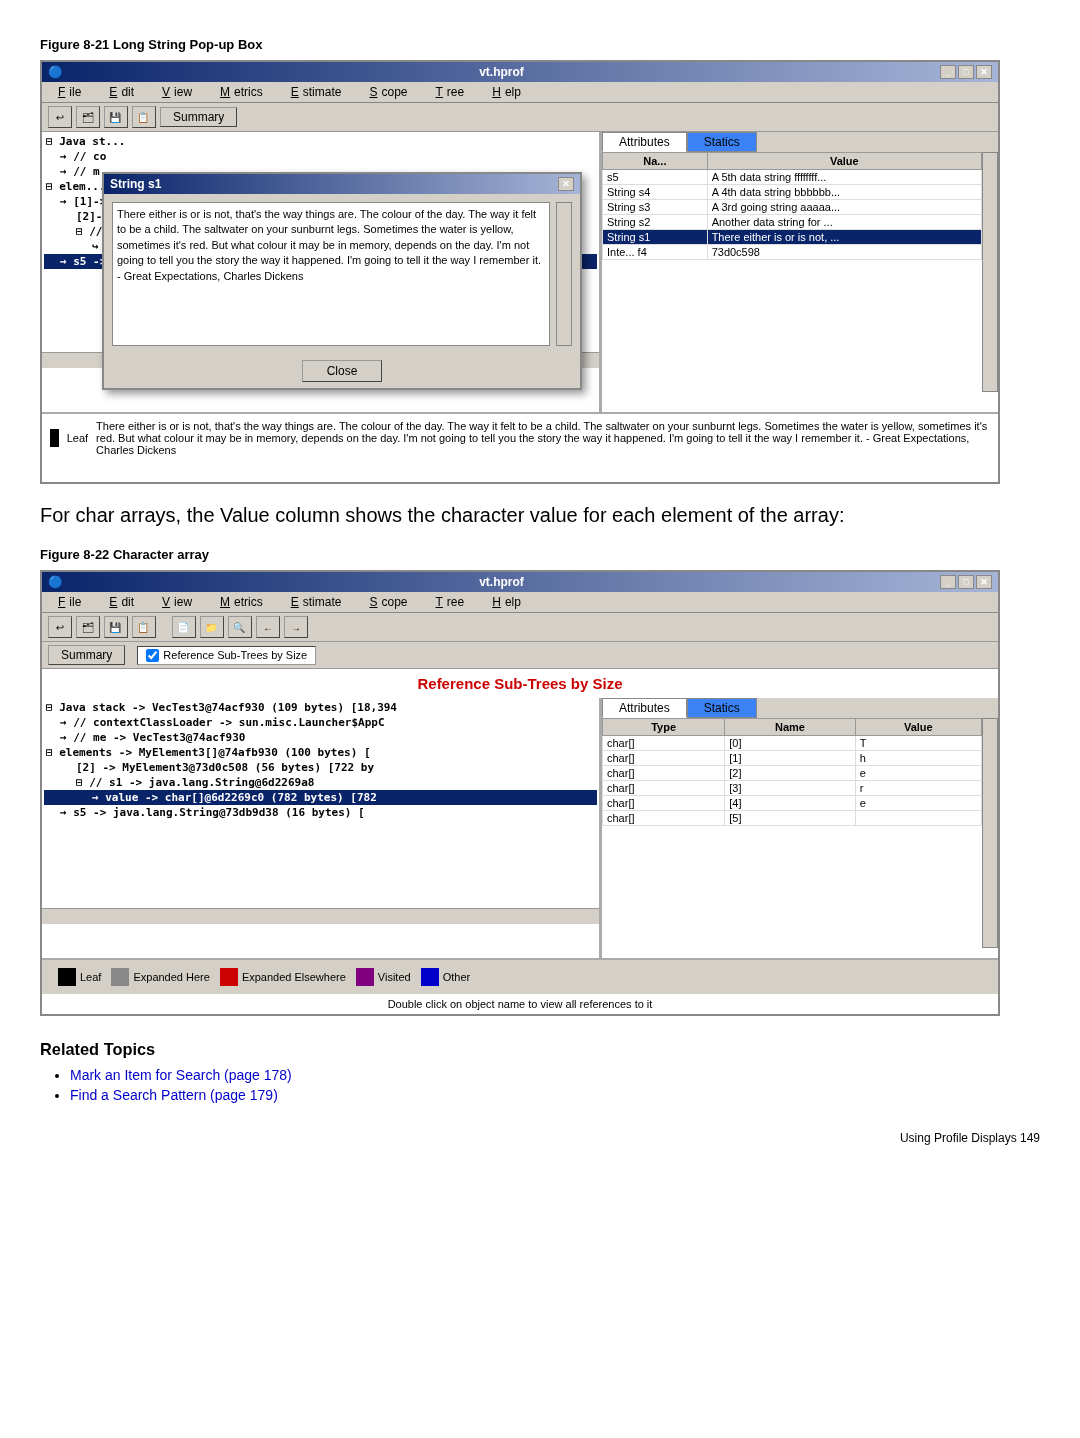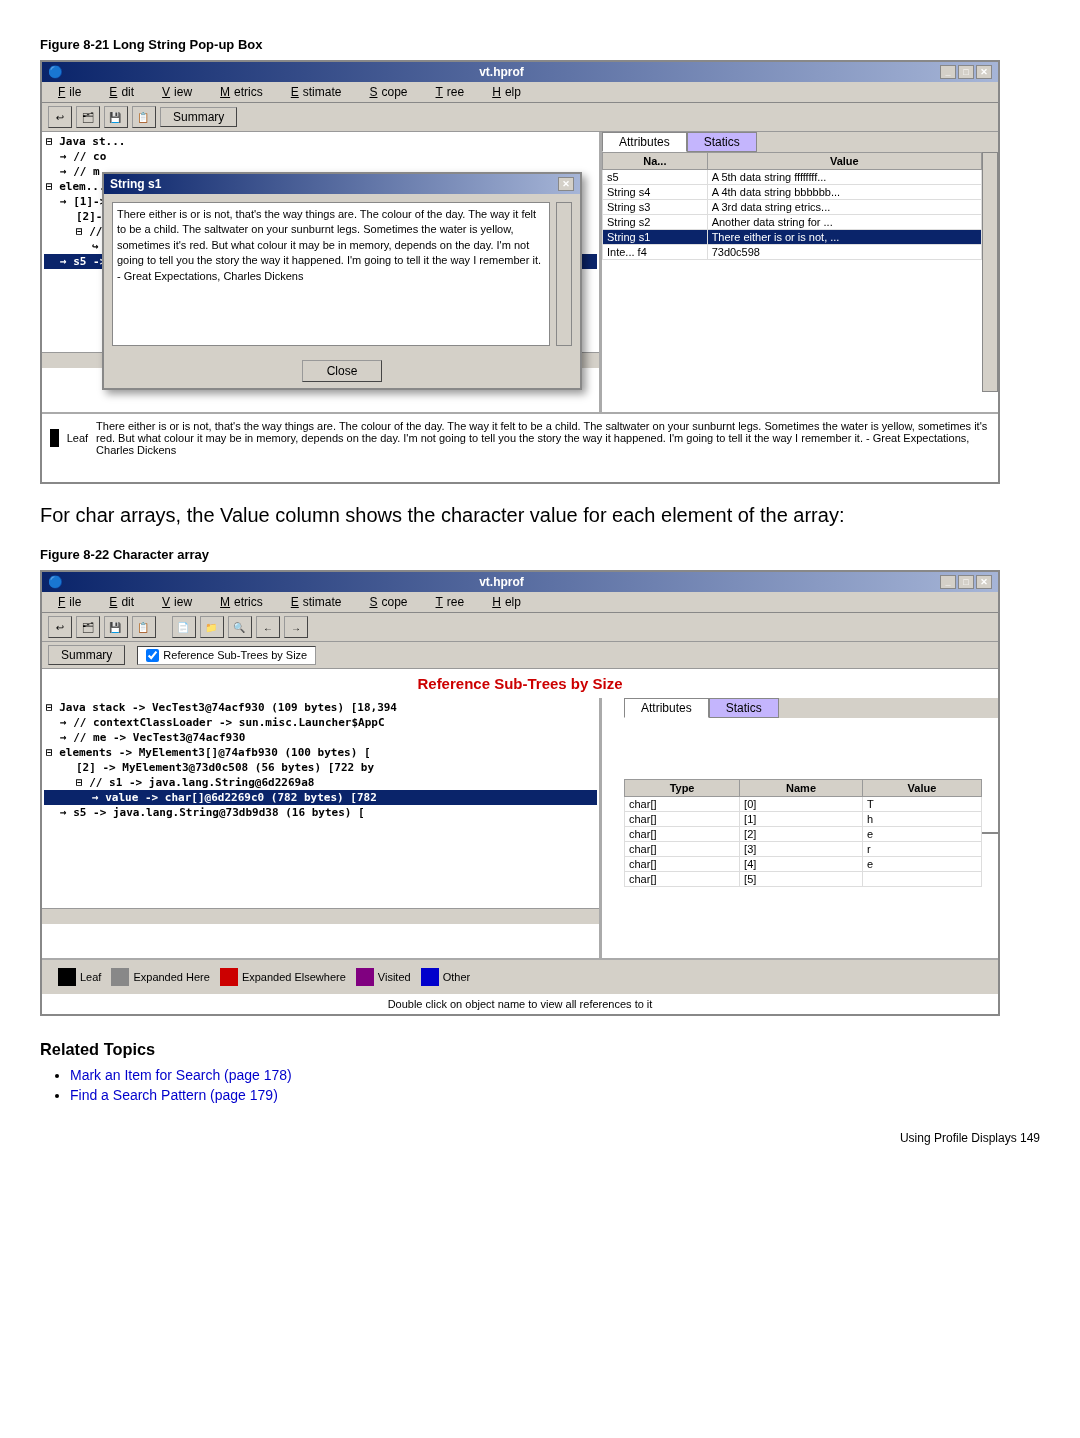--- a/index.html
+++ b/index.html
@@ -145,21 +145,21 @@
     .attr-tabs {
       display: flex;
       background: #d4d0c8;
     }
 
     .attr-tab {
       padding: 2px 16px;
       font-size: 12px;
       border: 1px solid #888;
       cursor: pointer;
-      background: #c4b5fd;
+      background: #3b82f6;
     }
 
     .attr-tab.active {
       background: #fff;
       border-bottom: 1px solid #fff;
     }
 
     .attr-table {
       width: 100%;
       font-size: 11px;
@@ -344,21 +344,20 @@
       font-weight: bold;
       font-size: 15px;
       text-align: center;
       padding: 6px;
       background: #fff;
     }
 
     .window-inner-content {
       display: flex;
       height: 260px;
-      gap: 22px;
     }
 
     .bottom-info-text {
       font-size: 11px;
       text-align: center;
       padding: 4px;
     }
   </style>
 </head>
 <body>
@@ -433,21 +432,21 @@
                 <tr>
                   <td>s5</td>
                   <td>A 5th data string ffffffff...</td>
                 </tr>
                 <tr>
                   <td>String s4</td>
                   <td>A 4th data string bbbbbb...</td>
                 </tr>
                 <tr>
                   <td>String s3</td>
-                  <td>A 3rd data string etrics...</td>
+                  <td>A 3rd going string aaaaa...</td>
                 </tr>
                 <tr>
                   <td>String s2</td>
                   <td>Another data string for ...</td>
                 </tr>
                 <tr class="selected">
                   <td>String s1</td>
                   <td>There either is or is not, ...</td>
                 </tr>
                 <tr>
@@ -552,21 +551,21 @@
           <div class="tree-item" style="padding-left:16px;">→ s5 -&gt; java.lang.String@73db9d38 (16 bytes) [</div>
         </div>
         <div style="height:16px; background:#d4d0c8; border-top:1px solid #999;"></div>
       </div>
 
       <div class="attr-panel">
         <div class="attr-tabs">
           <div class="attr-tab active">Attributes</div>
           <div class="attr-tab">Statics</div>
         </div>
-        <div style="display:flex; overflow:hidden; height:230px;align-items:center;">
+        <div style="display:flex; overflow:hidden; height:230px;">
           <div style="flex:1; overflow:auto;">
             <table class="attr-table">
               <thead>
                 <tr>
                   <th>Type</th>
                   <th>Name</th>
                   <th>Value</th>
                 </tr>
               </thead>
               <tbody>

